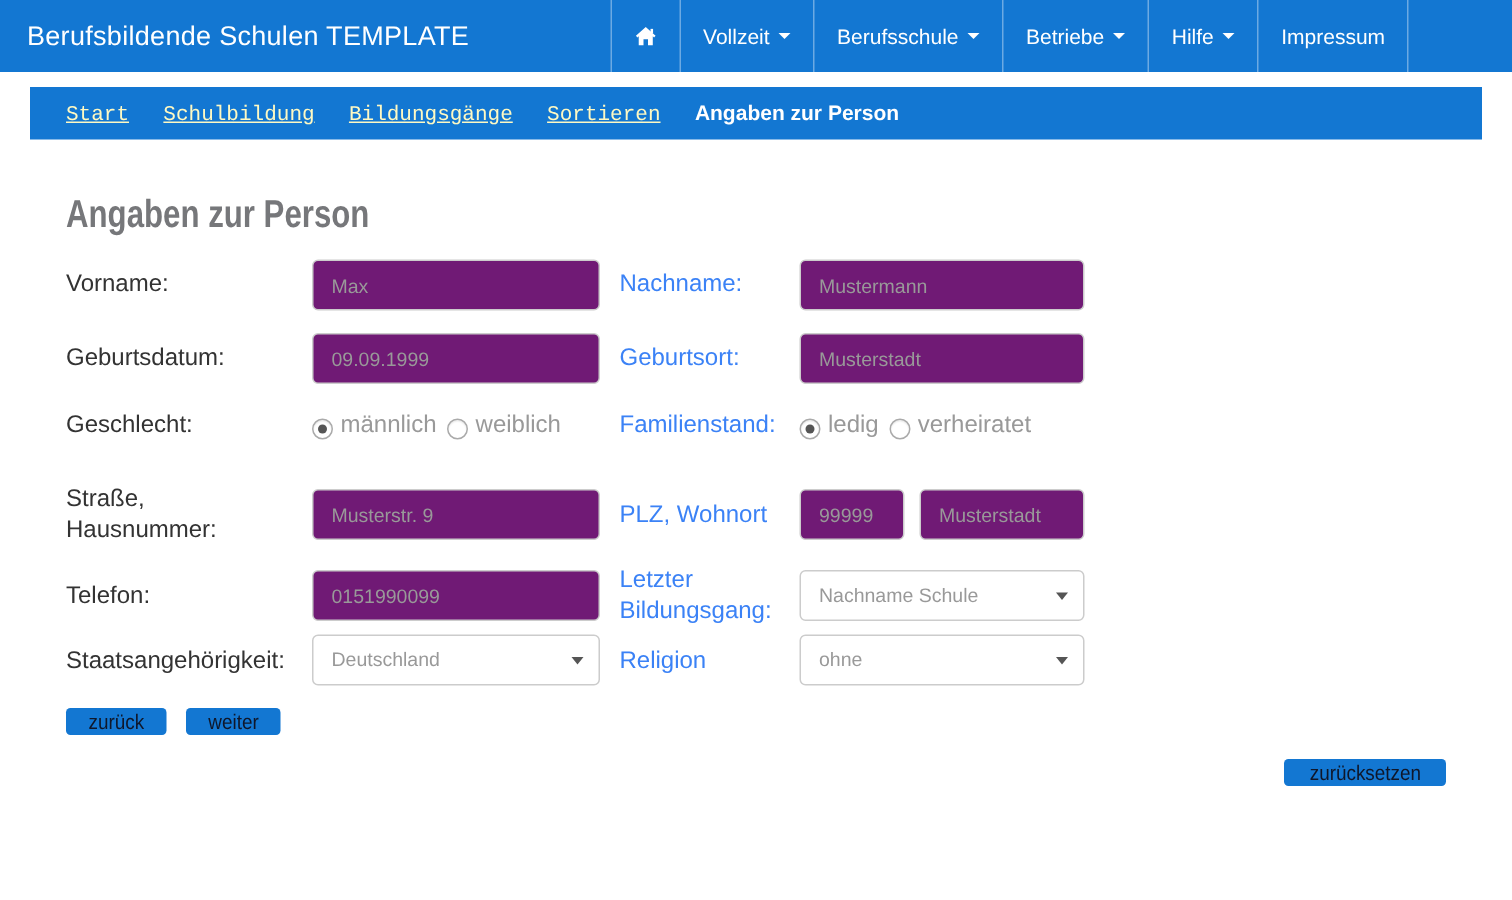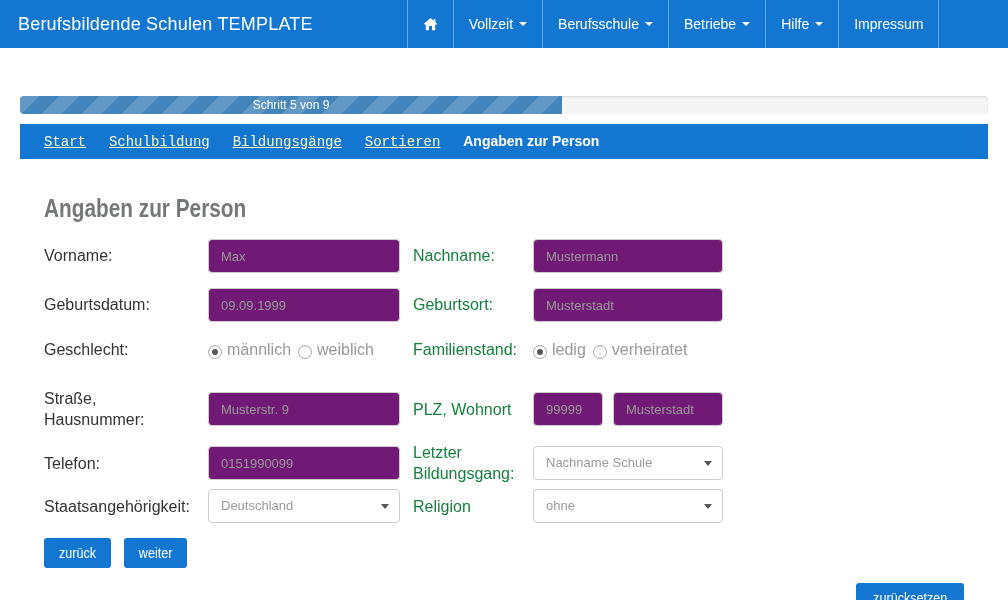--- a/index.html
+++ b/index.html
@@ -52,21 +52,21 @@
   .page-title{
     margin:34px 0 15px 0;font-size:26px;font-weight:bold;color:#76777a;
     transform:scaleX(.8);transform-origin:0 50%;white-space:nowrap;letter-spacing:0;
   }
   .form-row{display:flex;align-items:center;margin-bottom:15px;min-height:34px;}
   .row-radio{min-height:26px;margin-bottom:25px;}
   .row-4{margin-bottom:12px;}
   .row-5{margin-bottom:5px;}
   .lbl-l{width:164px;font-size:16px;color:#333;line-height:1.32;flex:none;}
   .ctl-l{width:192px;margin-right:13px;flex:none;}
-  .lbl-r{width:120px;font-size:16px;color:#15803d;line-height:1.32;flex:none;}
+  .lbl-r{width:120px;font-size:16px;color:#3b82f6;line-height:1.32;flex:none;}
   .ctl-r{width:190px;flex:none;display:flex;}
   .narrow-label{display:block;max-width:112px;}
   input.tbx{
     width:100%;height:34px;box-sizing:border-box;border:1px solid #ccc;border-radius:4px;
     padding:0 12px;font-size:13px;color:#999;font-family:"Liberation Sans",sans-serif;
     outline:none;background:#701a75;
   }
   .tbx-plz{width:70px!important;margin-right:10px;flex:none;}
   .tbx-ort{width:110px!important;flex:none;}
   .selectbox{
@@ -84,22 +84,22 @@
     display:inline-block;width:12px;height:12px;border:1px solid #aaa;border-radius:50%;
     background:#fff;margin-right:5px;position:relative;flex:none;cursor:pointer;
     box-shadow:inset 0 1px 1px rgba(0,0,0,.08);
   }
   .radio.checked::after{
     content:"";position:absolute;left:3px;top:3px;width:6px;height:6px;border-radius:50%;
     background:#555;
   }
   .radio-opt{margin-right:7px;display:flex;align-items:flex-end;}
   .btn{
-    display:inline-block;background:#1377d2;color:#ffffff;border:none;border-radius:3px;
-    height:30px;padding:0 13px;font-size:14px;cursor:pointer;
+    display:inline-block;background:#1377d2;color:#0f172a;border:none;border-radius:3px;
+    height:18px;padding:0 13px;font-size:14px;cursor:pointer;
     font-family:"Liberation Sans",sans-serif;
   }
   .btn span{display:inline-block;transform:scaleX(.9);transform-origin:50% 50%;white-space:nowrap;}
   .btn-row{margin-top:7px;}
   .btn-back{margin-right:8px;}
   .reset-row{margin-top:15px;text-align:right;padding-right:0px;}
   .home-svg{display:block;}
 </style>
 </head>
 <body>
@@ -132,25 +132,20 @@
       <i class="caret"></i>
     </a>
     <a class="nav-item">
       <span>Impressum</span>
     </a>
   </nav>
 </div>
 
 <div class="container">
 
-  <div class="progress">
-    <div class="progress-fill" style="width: 56%;">
-      <span>Schritt 5 von 9</span>
-    </div>
-  </div>
 
   <div class="crumbbar">
     <a class="crumb-link">Start</a>
     <a class="crumb-link">Schulbildung</a>
     <a class="crumb-link">Bildungsgänge</a>
     <a class="crumb-link">Sortieren</a>
     <span class="crumb-current">Angaben zur Person</span>
   </div>
 
   <div class="main">

